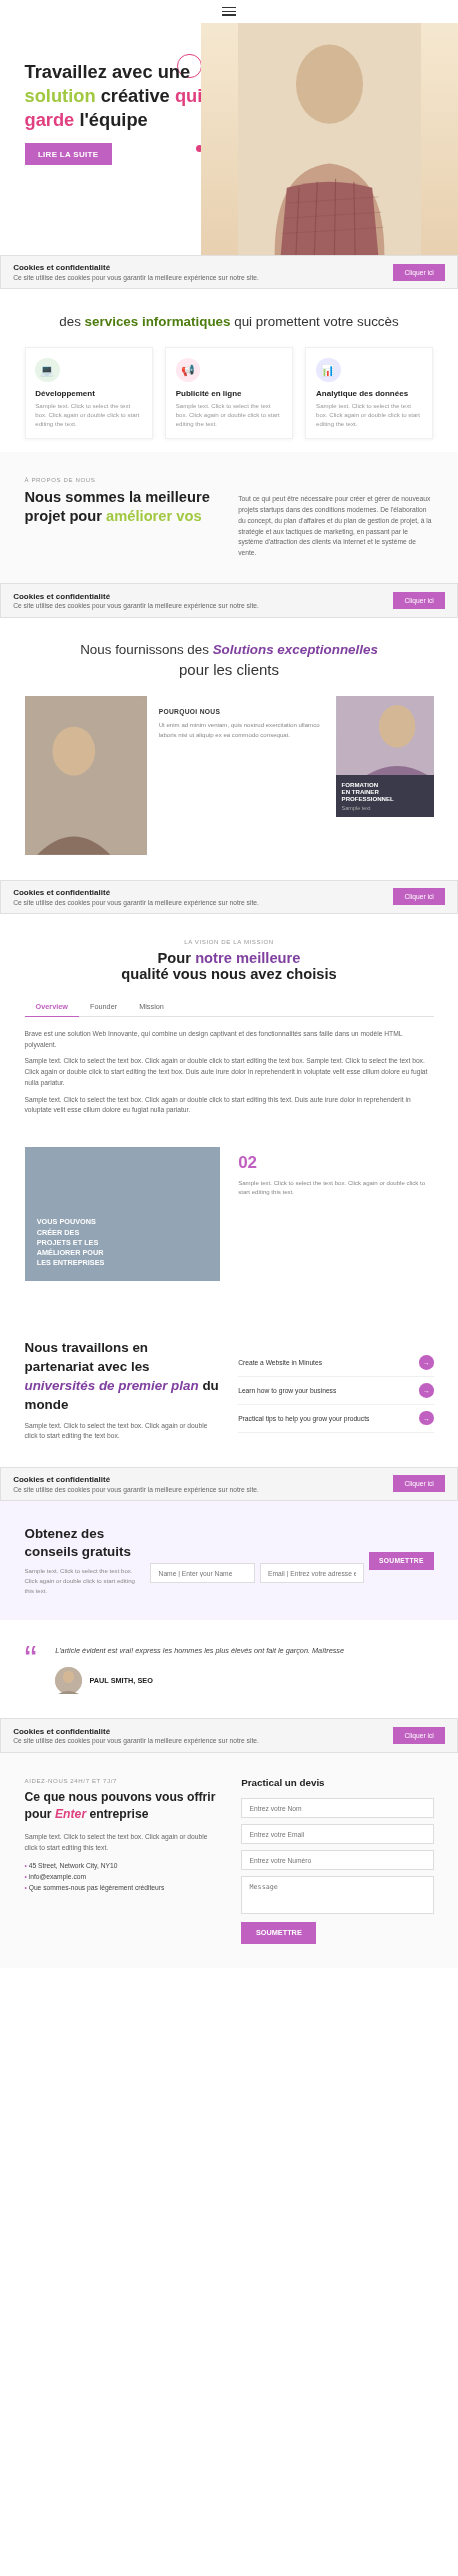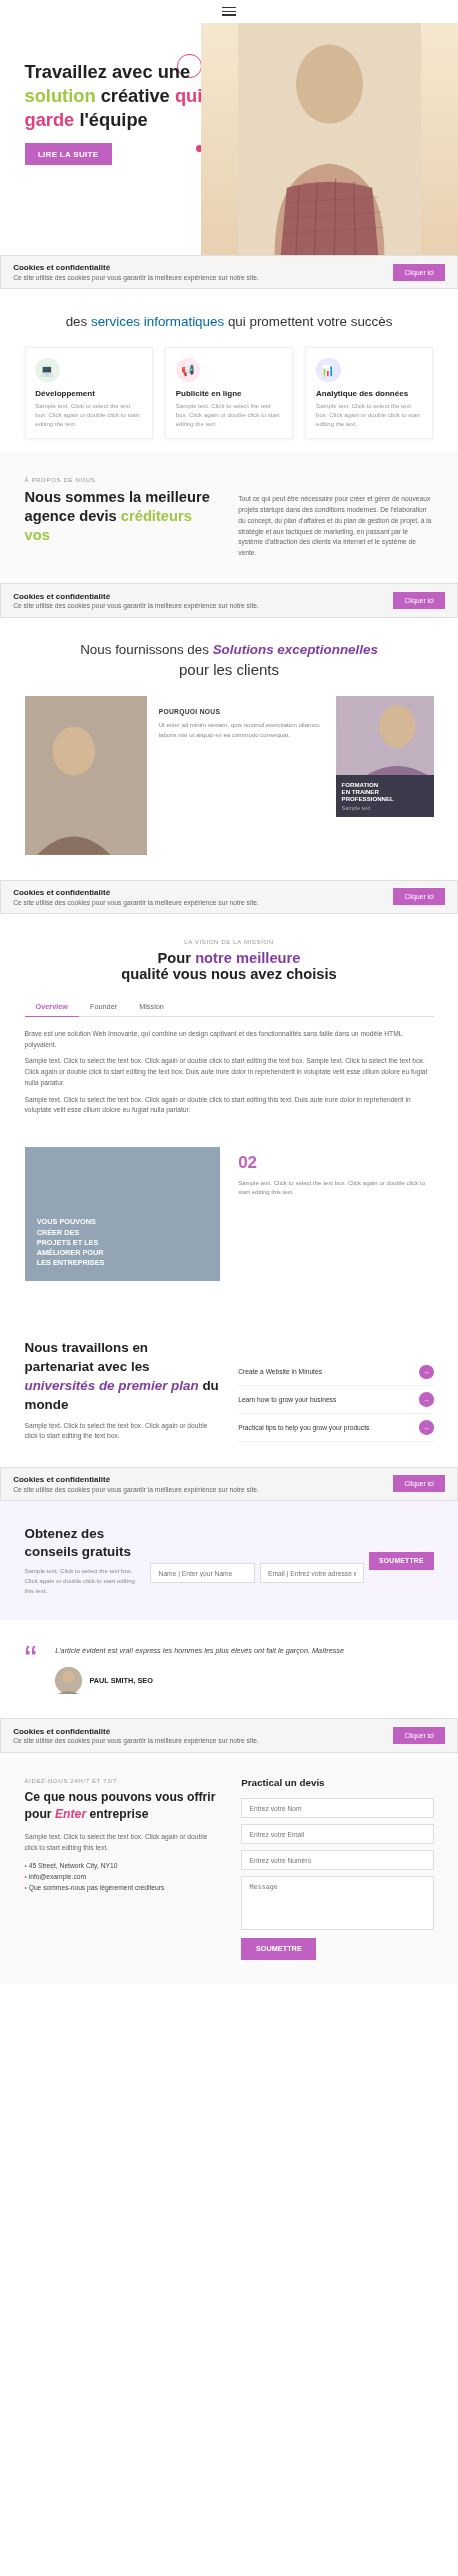--- a/index.html
+++ b/index.html
@@ -383,21 +383,21 @@
       color: #888;
       line-height: 1.6;
     }
 
     
     .partnership-section {
       padding: 24.5px 24.5px;
       background: #fff;
       display: flex;
       gap: 18.3px;
-      align-items: flex-end;
+      align-items: center;
     }
     .partnership-left { flex: 1; }
     .partnership-left h2 {
       font-size: 13.4px;
       font-weight: 700;
       color: #222;
       line-height: 1.4;
       margin-bottom: 6.1px;
     }
     .partnership-left p {
@@ -566,21 +566,21 @@
     .contact-form textarea,
     .contact-form select {
       width: 100%;
       padding: 5.5px 7.3px;
       border: 0.6px solid #ddd;
       font-size: 6.7px;
       margin-bottom: 6.1px;
       outline: none;
       background: #fff;
     }
-    .contact-form textarea { height: 54px; resize: none; }
+    .contact-form textarea { height: 38px; resize: none; }
     .contact-form button {
       background: #c060c0;
       color: #fff;
       border: none;
       padding: 6.1px 14.7px;
       font-size: 7.3px;
       cursor: pointer;
       font-weight: 700;
     }
 
@@ -657,21 +657,21 @@
 <div class="cookie-banner">
   <div class="cookie-banner-content">
     <div class="cookie-banner-title">Cookies et confidentialité</div>
     <div class="cookie-banner-text">Ce site utilise des cookies pour vous garantir la meilleure expérience sur notre site.</div>
   </div>
   <button class="cookie-btn">Cliquer ici</button>
 </div>
 
 <div class="services-section">
   <div class="services-title">
-    <span>des </span><span style="color:#0369a1; font-weight:400;">services informatiques</span><span> qui promettent votre succès</span>
+    <span>des </span><span style="color:#4d7c0f; font-weight:700;">services informatiques</span><span> qui promettent votre succès</span>
   </div>
   <div class="services-grid">
     <div class="service-card">
       <div class="service-card-icon icon-dev">💻</div>
       <h3>Développement</h3>
       <p>Sample text. Click to select the text box. Click again or double click to start editing the text.</p>
     </div>
     <div class="service-card">
       <div class="service-card-icon icon-pub">📢</div>
       <h3>Publicité en ligne</h3>
@@ -682,21 +682,21 @@
       <h3>Analytique des données</h3>
       <p>Sample text. Click to select the text box. Click again or double click to start editing the text.</p>
     </div>
   </div>
 </div>
 
 <div class="about-section">
   <div class="about-left">
     <div class="about-label">À PROPOS DE NOUS</div>
     <h2>
-      <span>Nous sommes la meilleure agence devis </span><span style="color:#a0c840;">créditeurs vos</span>
+      <span>Nous sommes la meilleure projet pour </span><span style="color:#a0c840;">améliorer vos</span>
     </h2>
   </div>
   <div class="about-right">Tout ce qui peut être nécessaire pour créer et gérer de nouveaux projets startups dans des conditions modernes. De l'élaboration du concept, du plan d'affaires et du plan de gestion de projet, à la stratégie et aux tactiques de marketing, en passant par le système d'attraction des clients via internet et le système de vente.</div>
 </div>
 
 <div class="cookie-banner">
   <div class="cookie-banner-content">
     <div class="cookie-banner-title">Cookies et confidentialité</div>
     <div class="cookie-banner-text">Ce site utilise des cookies pour vous garantir la meilleure expérience sur notre site.</div>
   </div>

